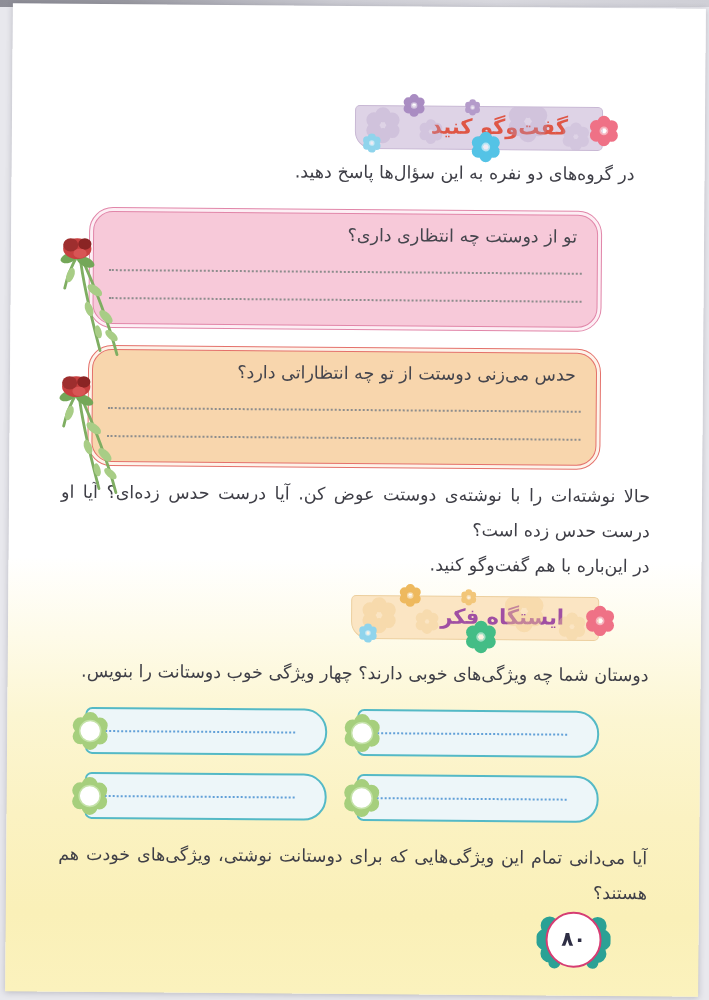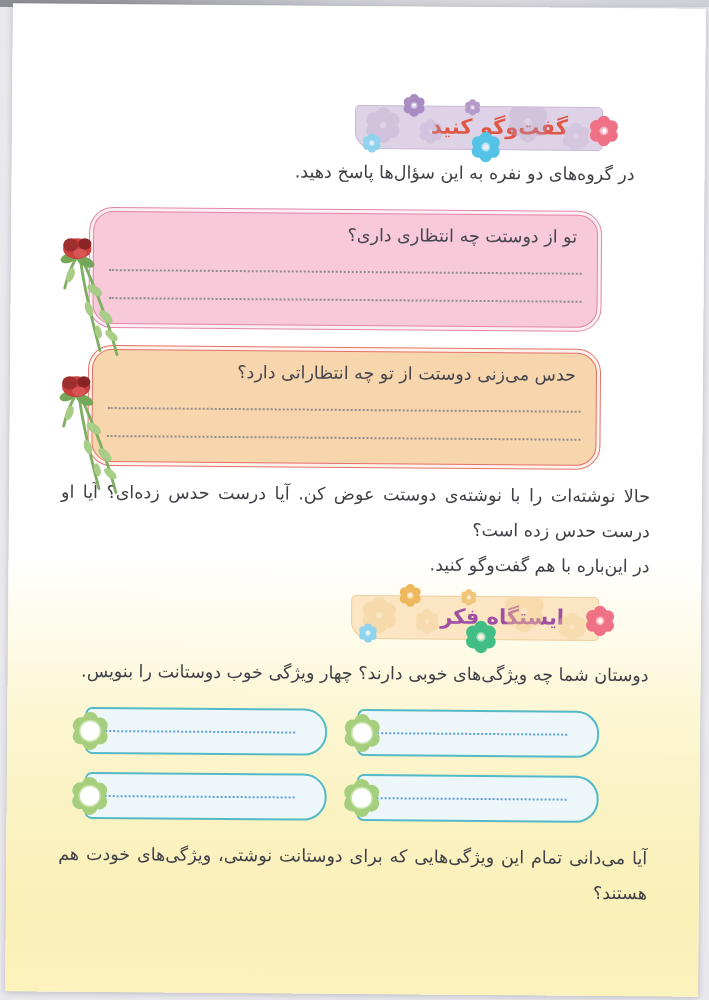--- a/index.html
+++ b/index.html
@@ -421,14 +421,31 @@
         </g>
         <circle cx="20" cy="20" r="10.5" fill="#ffffff" stroke="#c4e2a8" stroke-width="1.5"></circle>
       </svg>
   </div>
 
   <div class="abs" style="top:833px;left:52px;right:52px;">
     <div class="bodytext justify-all">آیا می‌دانی تمام این ویژگی‌هایی که برای دوستانت نوشتی، ویژگی‌های خودت هم</div>
     <div class="bodytext">هستند؟</div>
   </div>
 
+  <div class="badge" style="left:531px;top:899px;">
+    <svg width="74" height="66" viewBox="0 0 74 66">
+      <g fill="#2ba195">
+        <circle cx="13" cy="19" r="9"></circle>
+          <circle cx="10" cy="33" r="11"></circle>
+          <circle cx="13" cy="47" r="9"></circle>
+          <circle cx="18" cy="56" r="6"></circle>
+        <circle cx="61" cy="19" r="9"></circle>
+          <circle cx="64" cy="33" r="11"></circle>
+          <circle cx="61" cy="47" r="9"></circle>
+          <circle cx="56" cy="56" r="6"></circle>
+        <rect x="9" y="14" width="56" height="40" rx="18"></rect>
+      </g>
+      <circle cx="37" cy="33" r="27" fill="#ffffff" stroke="#d63d73" stroke-width="2"></circle>
+    </svg>
+    <span class="badge-num">۸۰</span>
+  </div>
 
 </div>
 
 </body></html>

